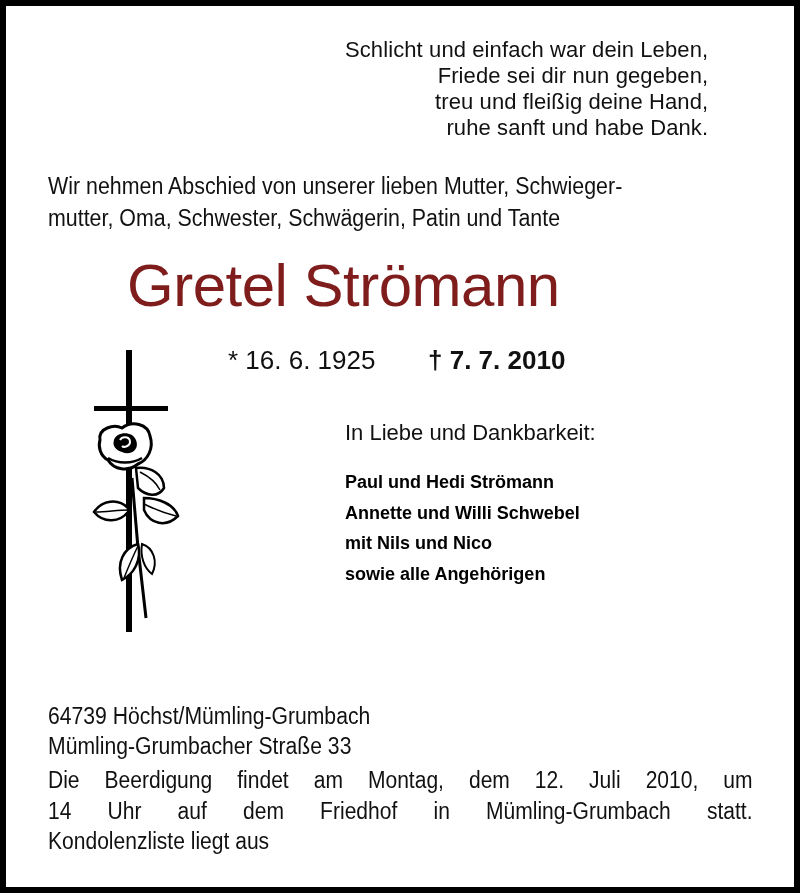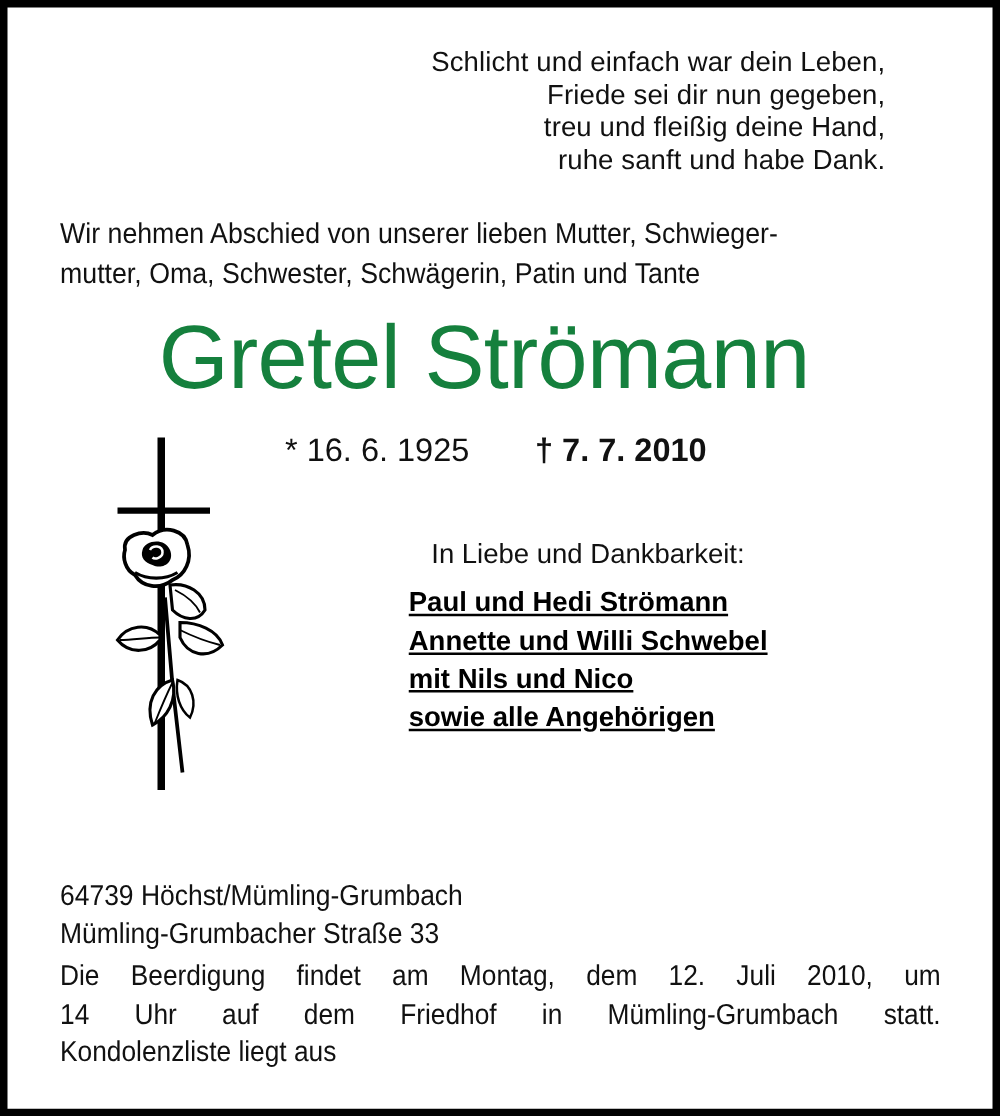--- a/index.html
+++ b/index.html
@@ -7,26 +7,26 @@
     .frame {
       position: absolute; left: 0; top: 0;
       width: 800px; height: 893px; box-sizing: border-box;
       border-top: 6px solid #000; border-left: 6px solid #000;
       border-right: 6px solid #000; border-bottom: 6px solid #000;
       background: #fff;
     }
     .t { position: absolute; font-family: "Liberation Sans", sans-serif; color: #111; white-space: nowrap; }
     .poem { left: 345px; top: 37px; font-size: 22px; line-height: 26px; letter-spacing: 0.1px; text-align: right; }
     .intro { left: 48px; top: 170px; font-size: 23px; line-height: 32px; transform: scaleX(0.93); transform-origin: left top; }
-    .name { left: 127px; top: 246px; font-size: 72px; line-height: 80px; letter-spacing: -0.5px; color: #15803d; }
+    .name { left: 127px; top: 246px; font-size: 60px; line-height: 80px; letter-spacing: -0.5px; color: #7f1d1d; }
     .dates { top: 346px; font-size: 26px; line-height: 28px; }
     .birth { left: 228px; }
     .death { left: 428px; font-weight: bold; }
-    .thanks { left: 345px; top: 430px; font-size: 22px; line-height: 26px; }
-    .family { left: 327px; top: 467px; font-size: 22px; line-height: 30.5px; font-weight: bold; color: #000; text-decoration: underline; }
+    .thanks { left: 345px; top: 420px; font-size: 22px; line-height: 26px; }
+    .family { left: 345px; top: 467px; font-size: 18px; line-height: 30.5px; font-weight: bold; color: #000; }
     .addr { left: 48px; top: 701px; font-size: 23px; line-height: 30px; transform: scaleX(0.92); transform-origin: left top; }
     .funeral { left: 48px; top: 765px; width: 770px; font-size: 23px; line-height: 30.5px; white-space: normal; text-align: justify; transform: scaleX(0.915); transform-origin: left top; }
     .funeral .line { display: block; text-align: justify; text-align-last: justify; }
     .funeral .line.last { text-align-last: left; }
     .emblem { position: absolute; left: 88px; top: 348px; width: 100px; height: 288px; }
   </style>
 </head>
 <body>
 
 <div class="frame"></div>

